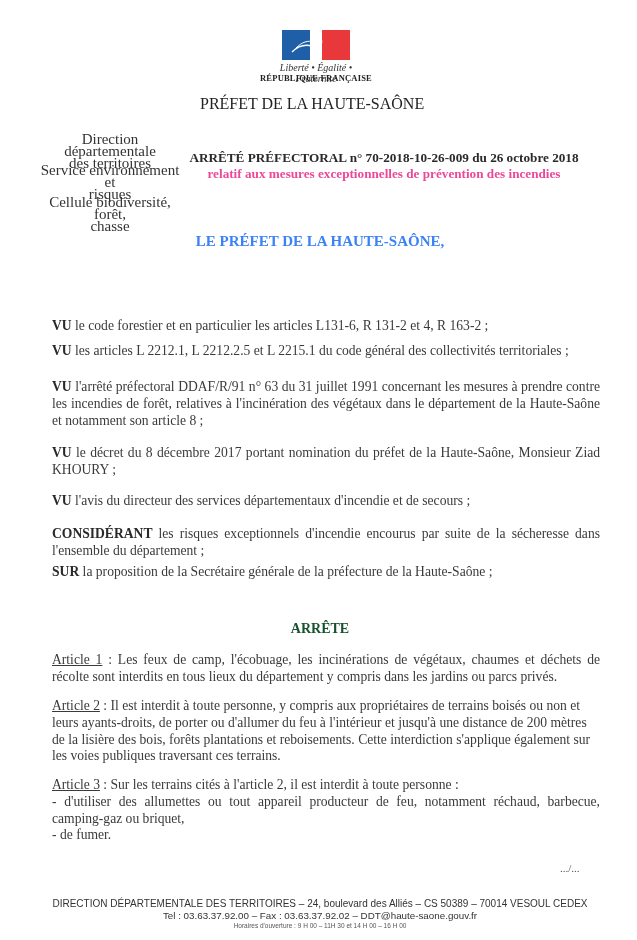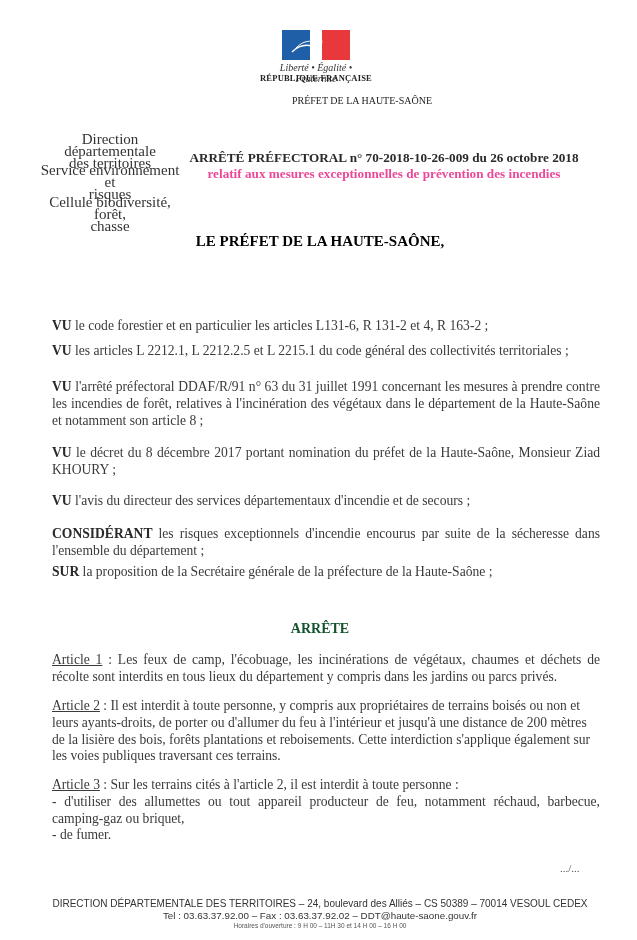--- a/index.html
+++ b/index.html
@@ -2,25 +2,25 @@
 <html><head>
 <meta charset="utf-8">
 <style>
   html, body { margin: 0; padding: 0; background: #ffffff; }
   body { width: 637px; height: 940px; position: relative; overflow: hidden;
          font-family: "Liberation Serif", "DejaVu Serif", serif; color: #2a2a2a; }
   .abs { position: absolute; }
   .logo { left: 282px; top: 28px; width: 68px; height: 34px; }
   .motto { left: 264px; top: 62px; width: 104px; text-align: center; font-style: italic; font-size: 10px; color: #333; }
   .republique { left: 254px; top: 73px; width: 124px; text-align: center; font-size: 8.5px; font-weight: bold; letter-spacing: 0.2px; color: #222; }
-  .prefet-top { left: 200px; top: 95px; width: 232px; text-align: right; font-size: 10px; color: #222; }
+  .prefet-top { left: 200px; top: 95px; width: 232px; text-align: left; font-size: 16px; color: #222; }
   .side { left: 40px; width: 140px; text-align: center; font-size: 15px; line-height: 12px; color: #333; }
   .title1 { left: 174px; top: 150px; width: 420px; text-align: center; font-weight: bold; font-size: 13.2px; color: #2a2a2a; }
   .title2 { left: 174px; top: 166px; width: 420px; text-align: center; font-weight: bold; font-size: 13.2px; color: #ec4899; }
-  .prefet-main { left: 120px; top: 233px; width: 400px; text-align: center; font-weight: bold; font-size: 15px; color: #000000; }
+  .prefet-main { left: 120px; top: 233px; width: 400px; text-align: center; font-weight: bold; font-size: 15px; color: #3b82f6; }
   .para { left: 52px; width: 548px; font-size: 13.6px; line-height: 16.8px; color: #3a3a3a; }
   .para.j { text-align: justify; text-align-last: left; }
   .para b { color: #2a2a2a; }
   .u { text-decoration: underline; }
   .arrete { left: 120px; top: 621px; width: 400px; text-align: center; font-weight: bold; font-size: 14px; color: #14532d; }
   .cont { left: 560px; top: 862px; font-size: 11px; color: #555; }
   .foot { left: 40px; width: 560px; text-align: center; font-family: "Liberation Sans", "DejaVu Sans", sans-serif; color: #333; }
   .foot1 { top: 898px; font-size: 10px; }
   .foot2 { top: 910px; font-size: 9.8px; }
   .foot3 { top: 922px; font-size: 6.5px; color: #555; }

